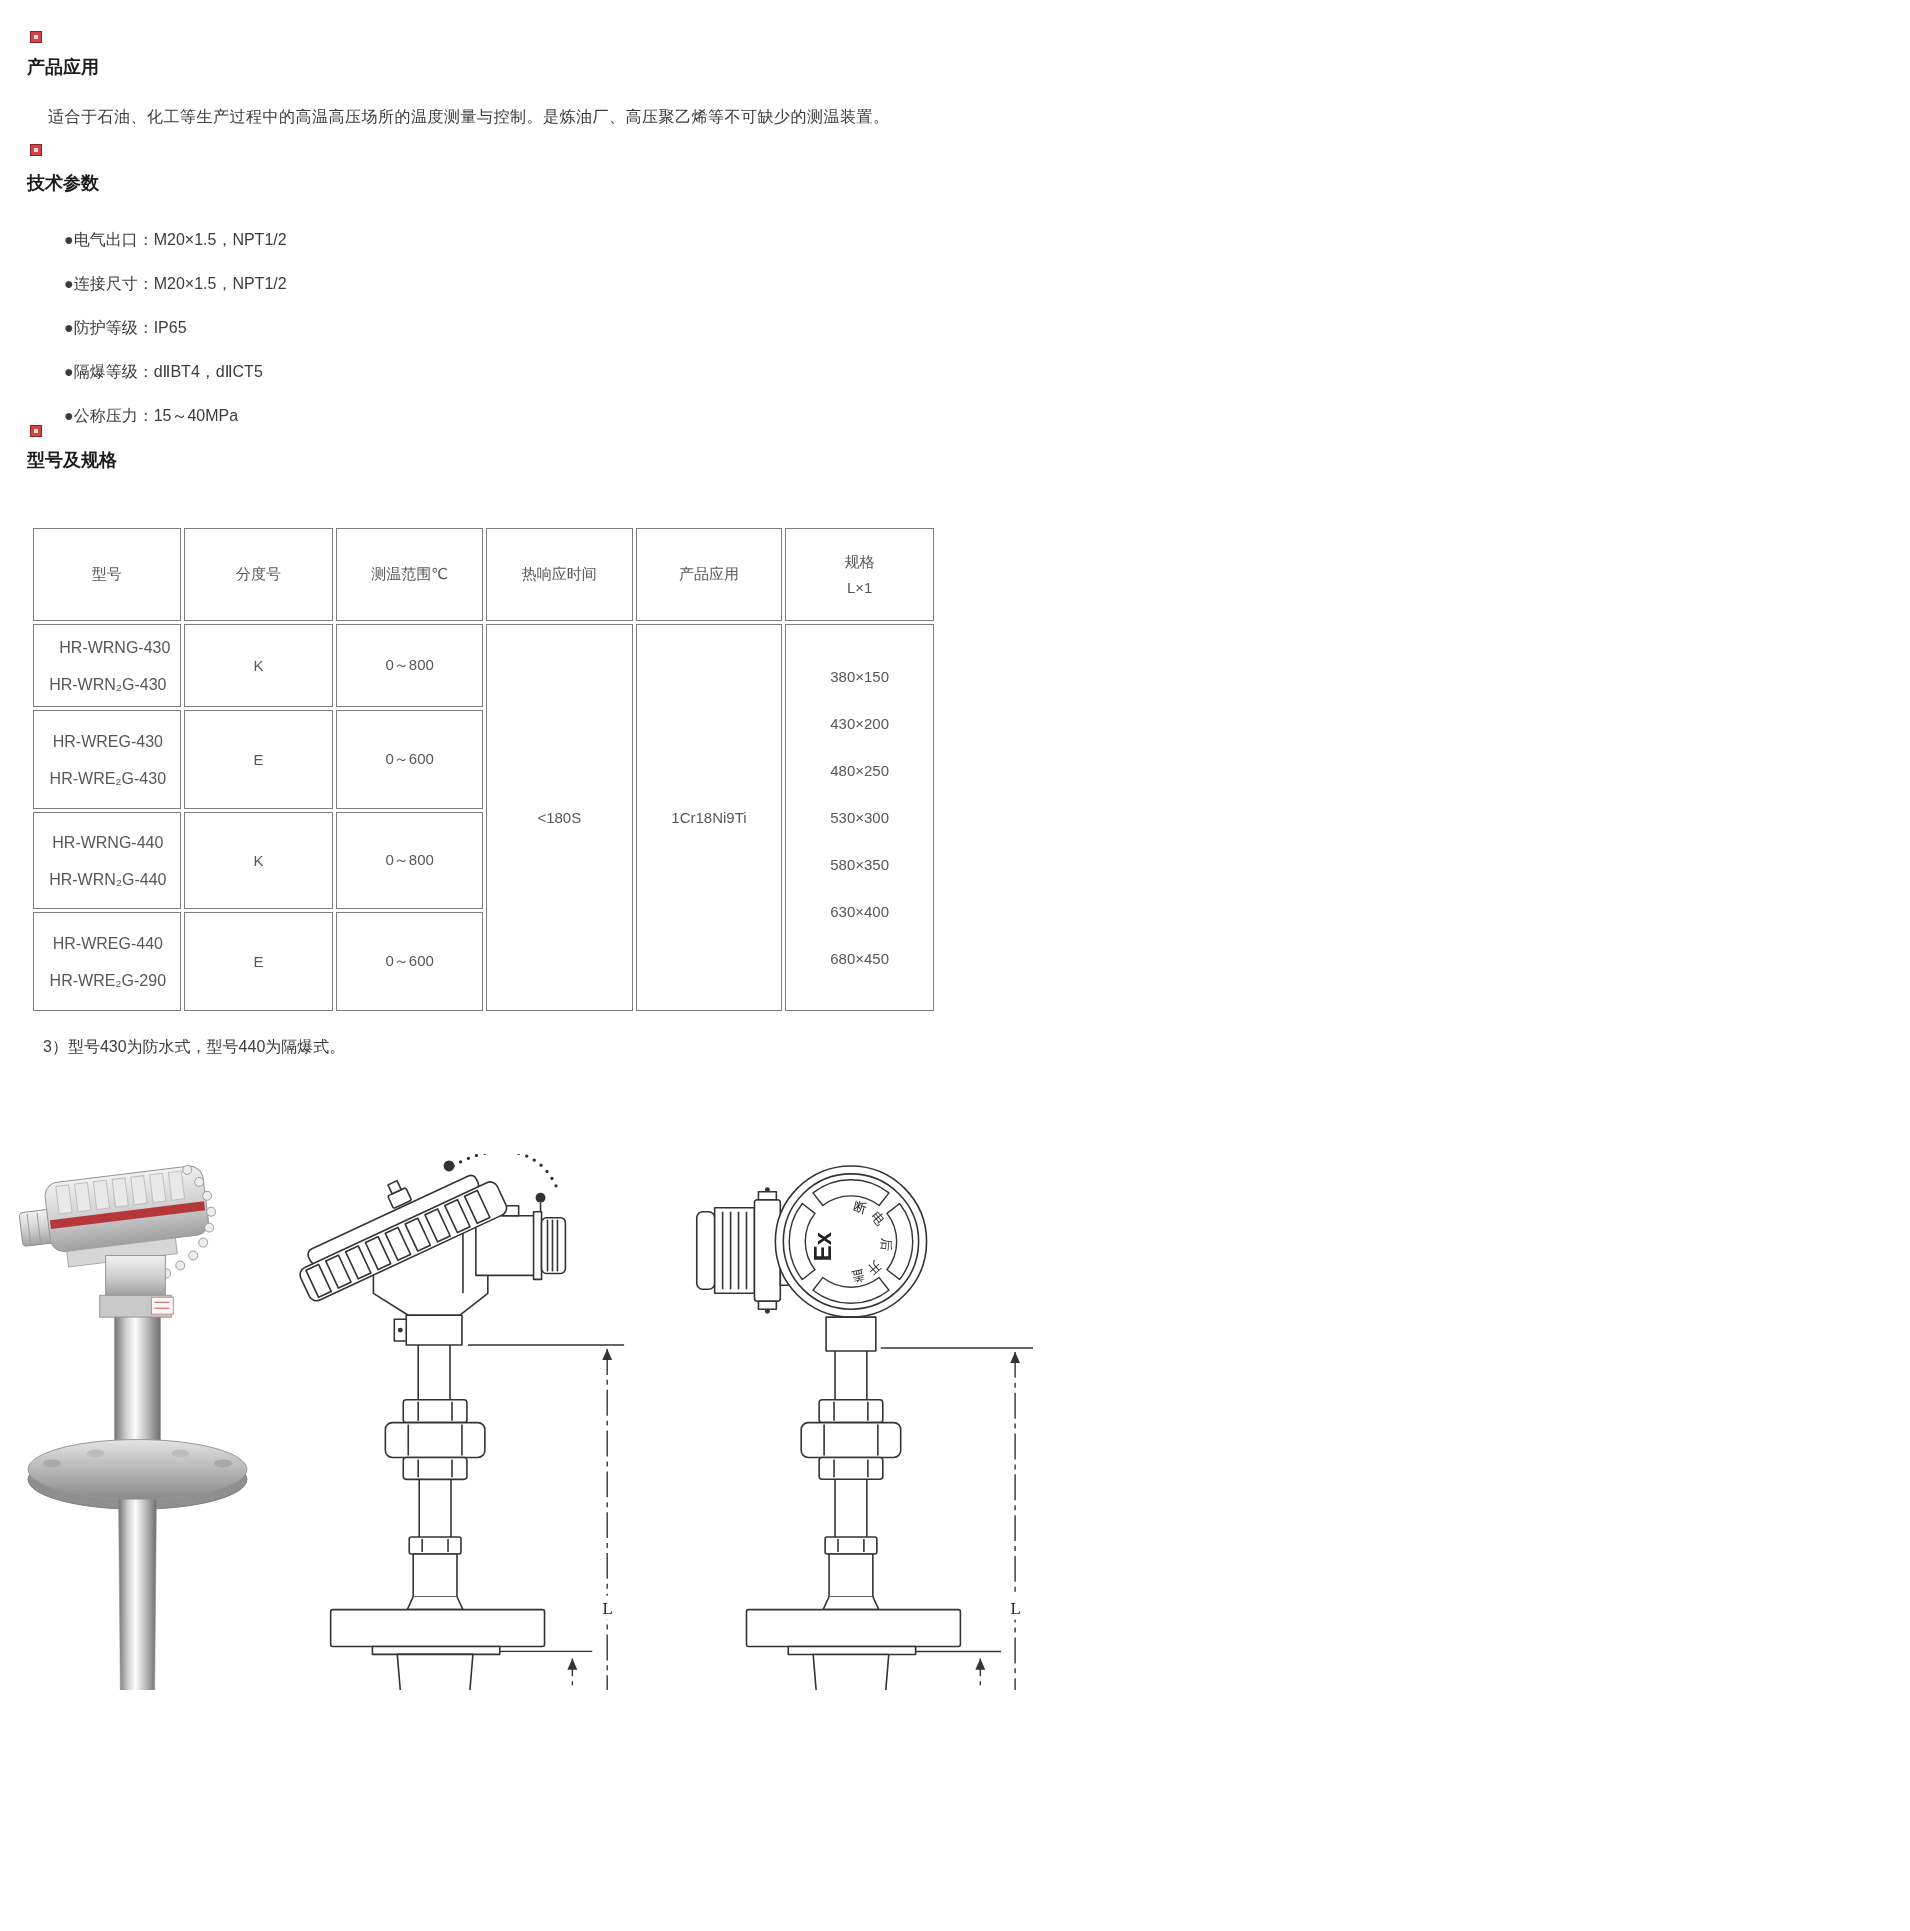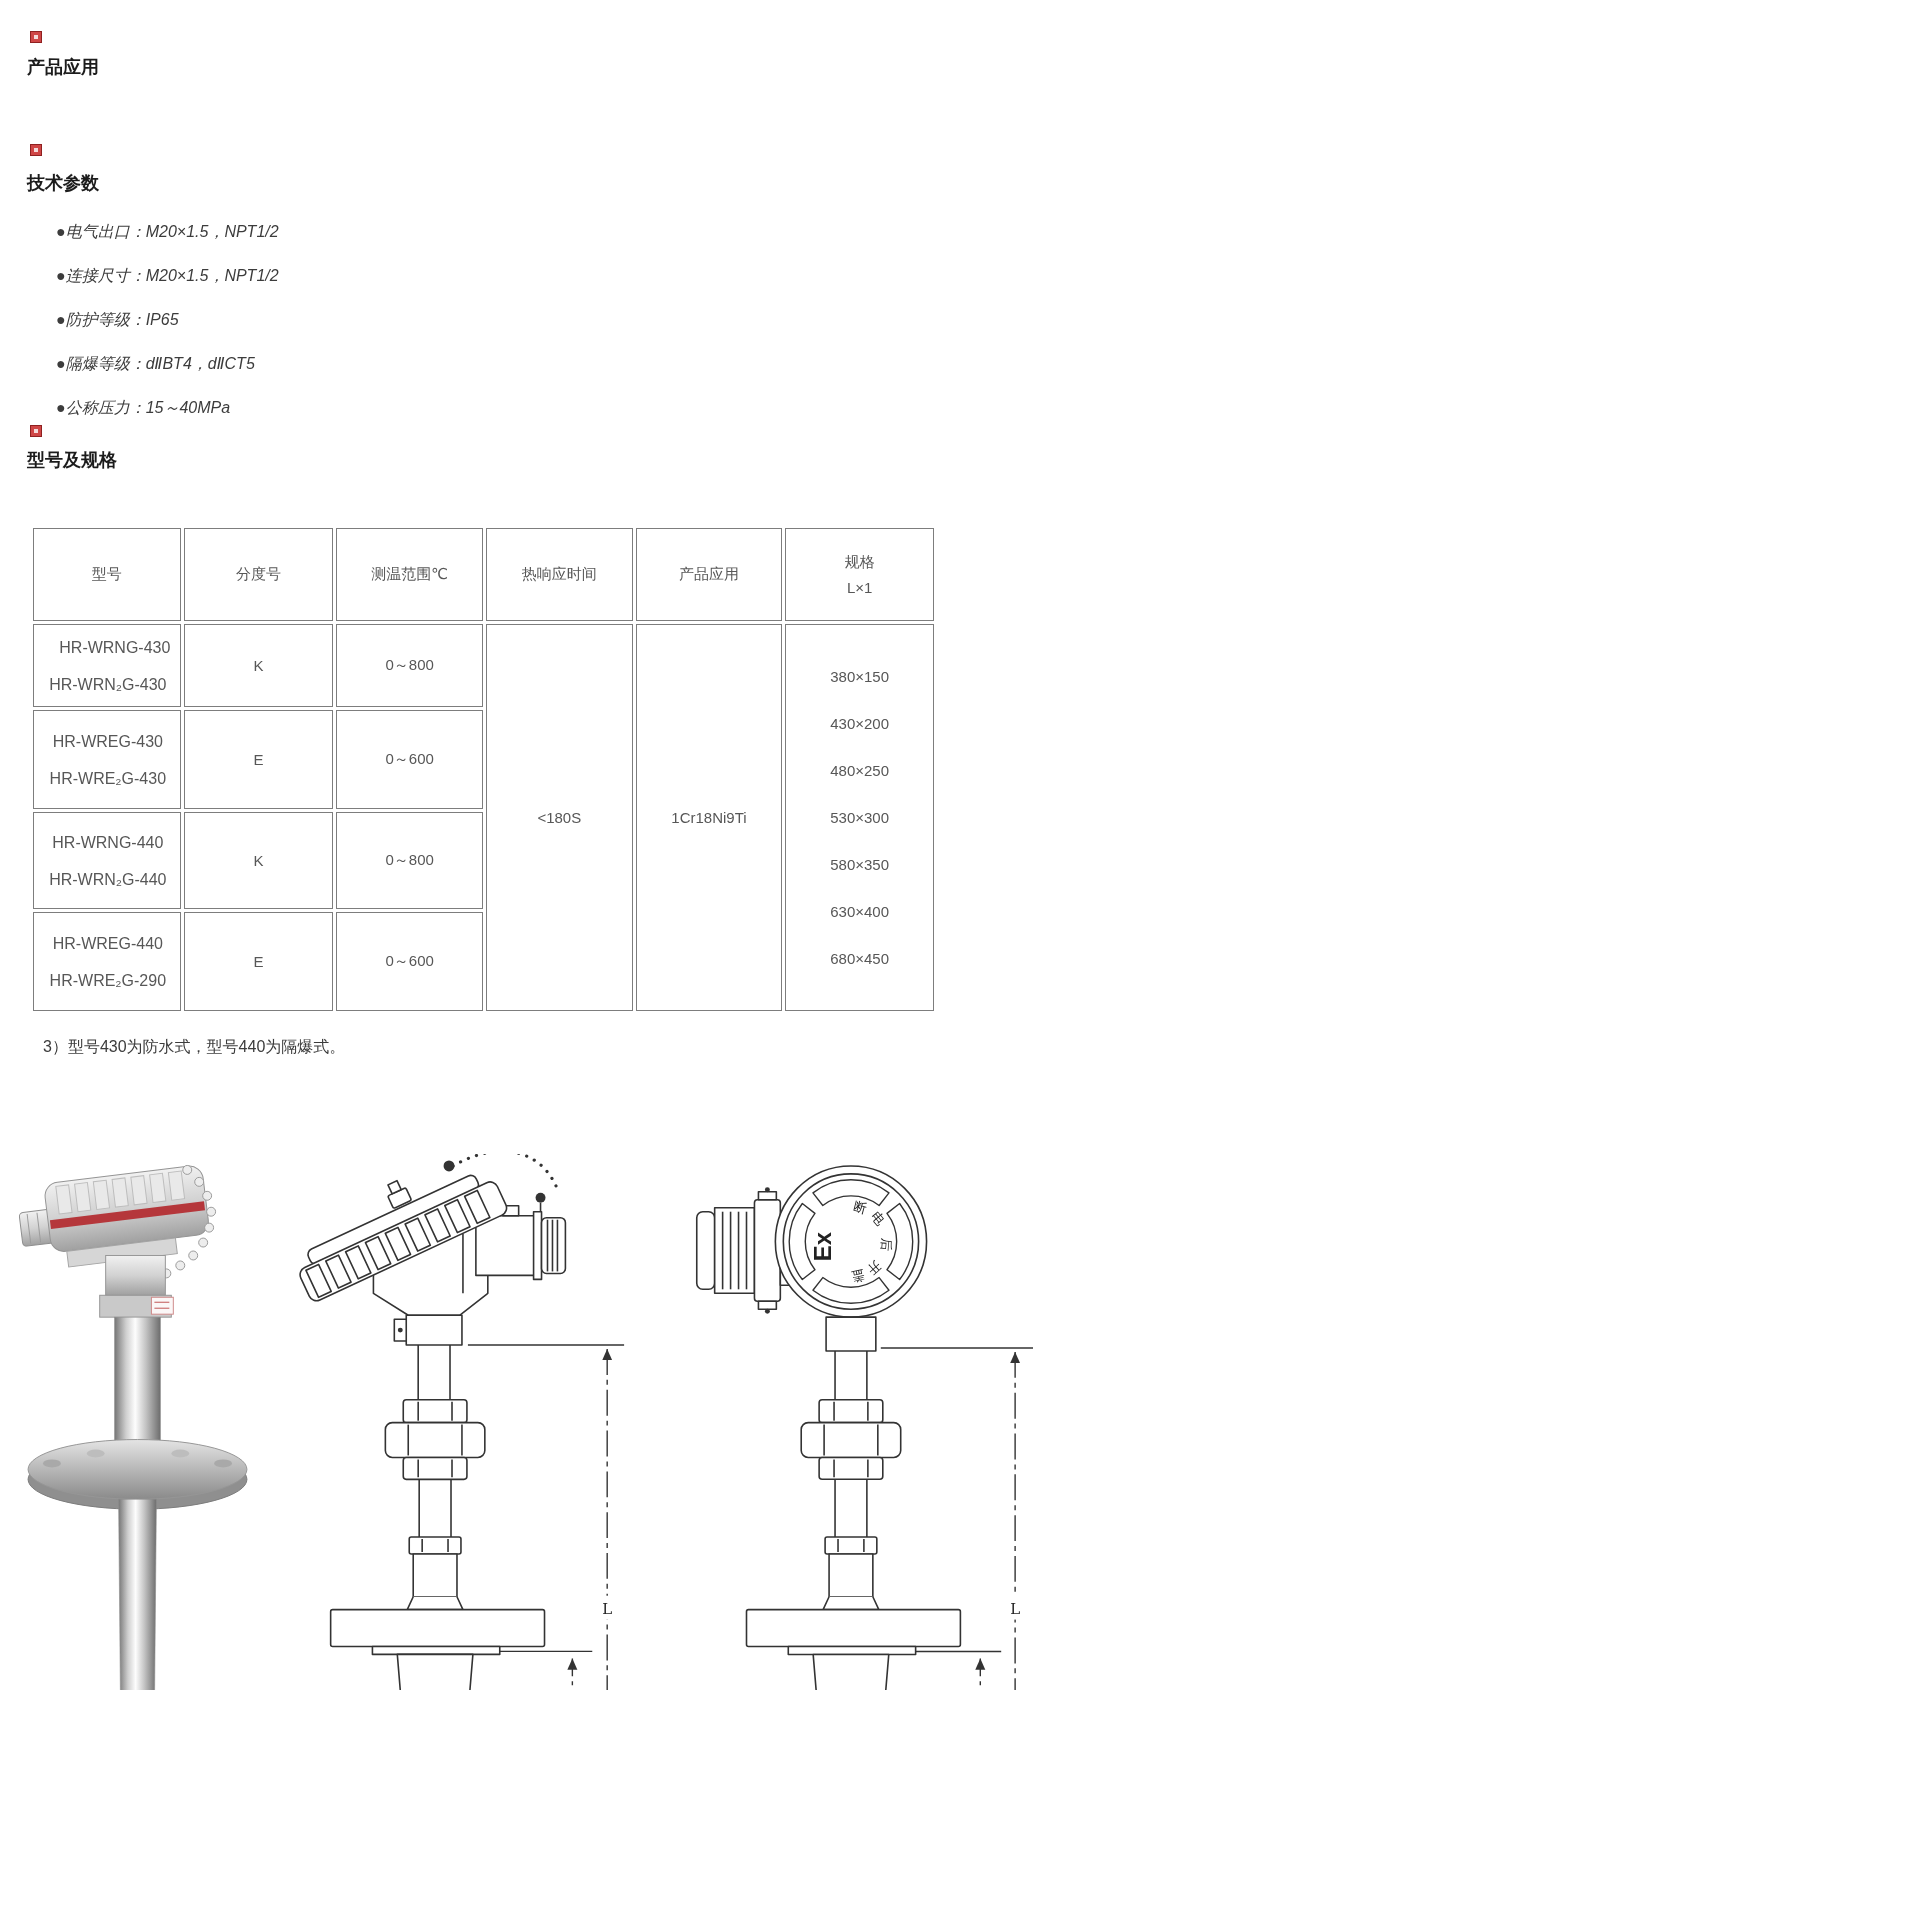--- a/index.html
+++ b/index.html
@@ -2,21 +2,21 @@
 <html><head>
 <meta charset="utf-8">
 <style>
   html,body{margin:0;padding:0;background:#fff;}
   #page{position:relative;width:1910px;height:1690px;background:#fff;overflow:hidden;
         font-family:"Liberation Sans","DejaVu Sans",sans-serif;color:#333;}
   .marker{position:absolute;width:10px;height:10px;background:#cf4646;border:1px solid #8f2020;}
   .marker .dot{position:absolute;left:3px;top:3px;width:4px;height:4px;background:#f3dada;}
   .sec-title{position:absolute;left:27px;font-size:18px;font-weight:bold;color:#1c1c1c;}
   .body-text{position:absolute;left:48px;font-size:16px;color:#3a3a3a;letter-spacing:0.5px;}
-  .bullets{position:absolute;left:48px;top:209px;margin:8px;padding:0;list-style:none;font-style:italic;}
+  .bullets{position:absolute;left:48px;top:209px;margin:16px;padding:0;list-style:none;}
   .bullets li{font-size:16px;color:#3c3c3c;height:44px;line-height:30px;font-weight:500;}
   
   table.spec{position:absolute;left:30px;top:525px;width:907px;border-collapse:separate;
              border-spacing:3px;table-layout:fixed;font-size:15px;color:#575757;}
   table.spec td{border:1px solid #7d7d7d;text-align:center;vertical-align:middle;background:#fff;
                 overflow:hidden;}
   table.spec tr.hdr{height:93px;}
   table.spec tr.r1{height:83px;}
   table.spec tr.r2{height:99px;}
   table.spec tr.r3{height:97px;}
@@ -40,20 +40,21 @@
       <span class="dot"></span>
     </span>
   <span class="marker" style="left:30px;top:144px;">
       <span class="dot"></span>
     </span>
   <span class="marker" style="left:30px;top:425px;">
       <span class="dot"></span>
     </span>
 
   <div class="sec-title" style="top:55px;">产品应用</div>
+  <div class="body-text" style="top:107px;width:1095px;">适合于石油、化工等生产过程中的高温高压场所的温度测量与控制。是炼油厂、高压聚乙烯等不可缺少的测温装置。</div>
 
   <div class="sec-title" style="top:171px;">技术参数</div>
   <ul class="bullets">
     <li>●电气出口：M20×1.5，NPT1/2</li>
     <li>●连接尺寸：M20×1.5，NPT1/2</li>
     <li>●防护等级：IP65</li>
     <li>●隔爆等级：dⅡBT4，dⅡCT5</li>
     <li>●公称压力：15～40MPa</li>
   </ul>
 

